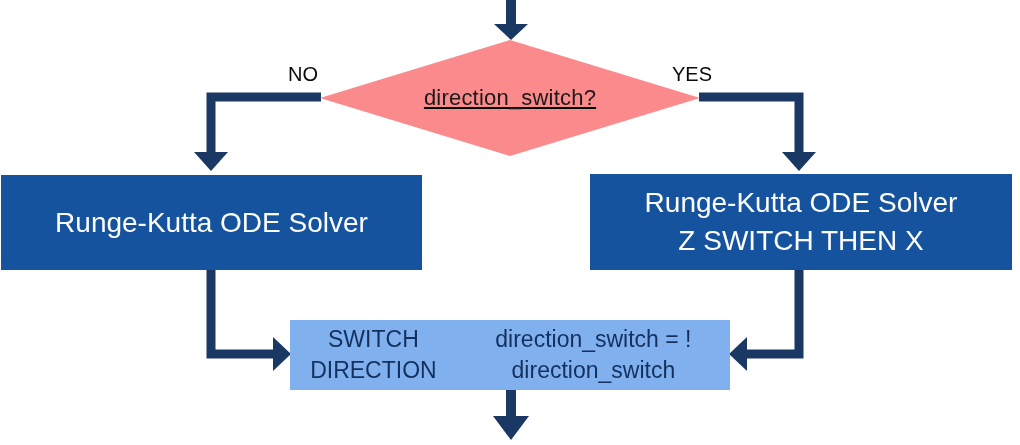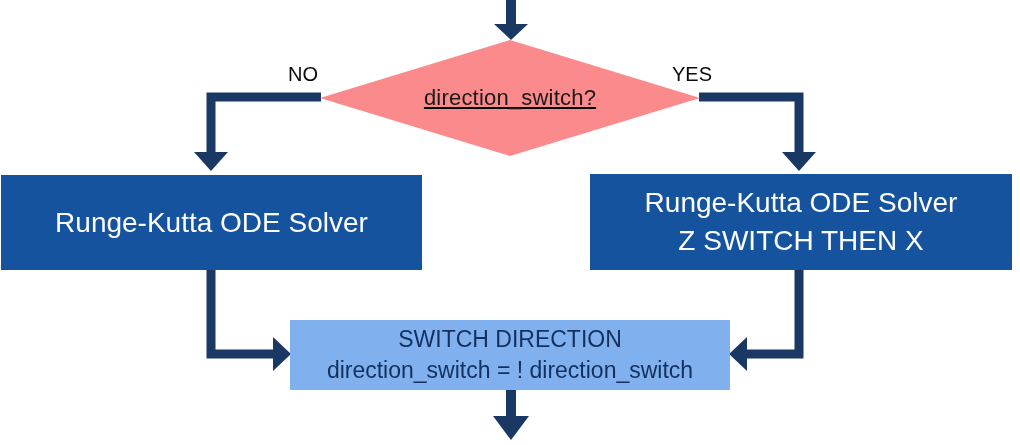--- a/index.html
+++ b/index.html
@@ -33,21 +33,21 @@
     display:flex; flex-direction:column; align-items:center; justify-content:center;
     font-size:28px; line-height:38px; text-align:center;
   }
   .solver-left  { left:1px; }
   .solver-right { left:590px; top:174px; width:422px; height:96px; }
 
   
   .switch-box {
     position:absolute; left:290px; top:320px; width:440px; height:70px;
     background:var(--lightblue,#80B1EE); color:var(--textdark,#13305F);
-    display:flex; flex-direction:column; align-items:center; justify-content:center;
+    display:flex; flex-direction:row; align-items:center; justify-content:center;
     font-size:23px; line-height:31px; text-align:center;
   }
 </style>
 </head>
 <body>
 
 <div id="stage">
 
   <svg id="arrows" viewBox="0 0 1020 445" xmlns="http://www.w3.org/2000/svg">
 

